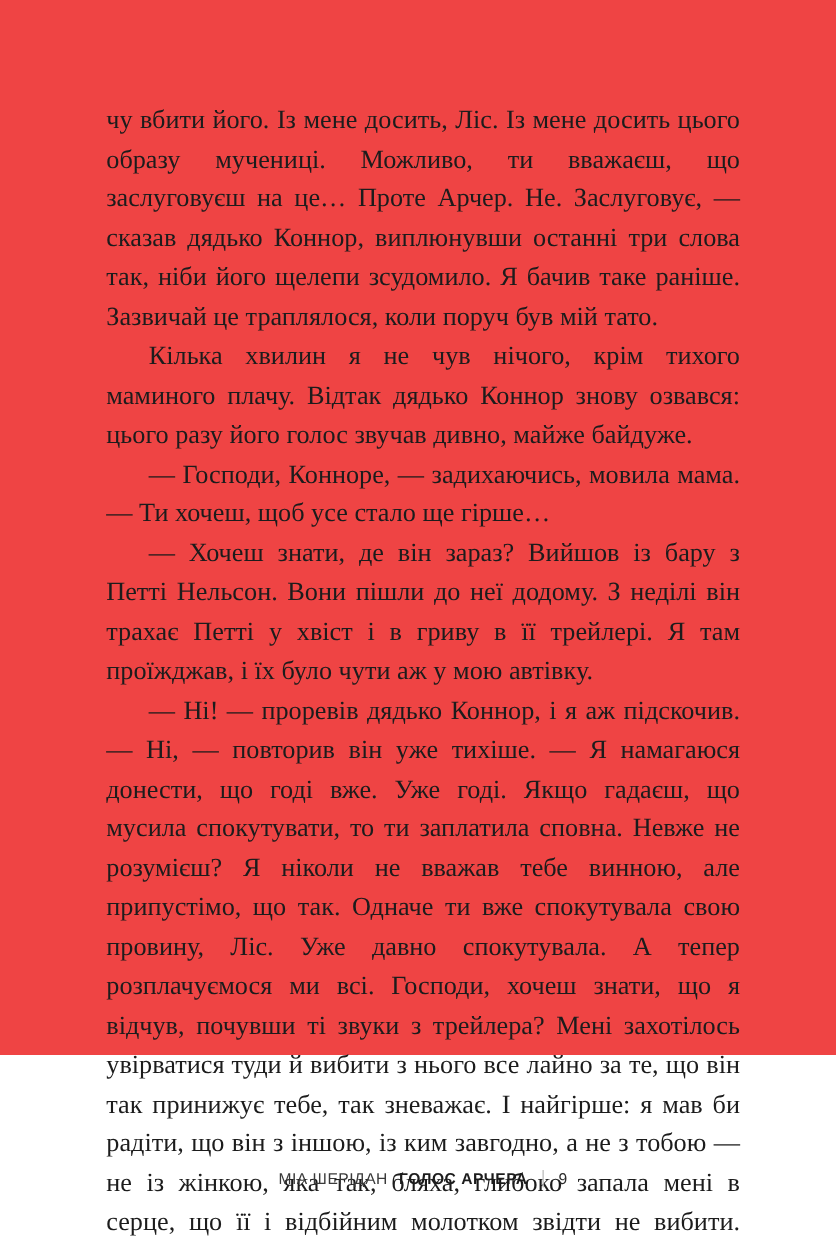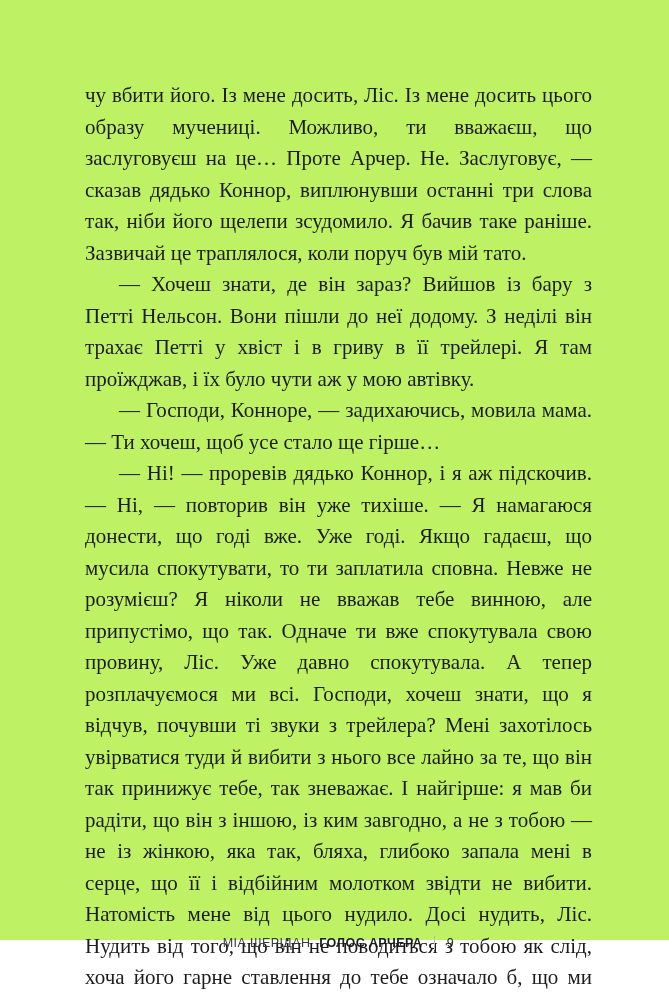--- a/index.html
+++ b/index.html
@@ -12,22 +12,22 @@
     background: #ffffff;
     position: relative;
     overflow: hidden;
     font-family: "Liberation Serif", serif;
   }
   .book-page {
     position: absolute;
     left: 0;
     top: 0;
     width: 669px;
-    height: 940px;
-    background: #bef264;
+    height: 844px;
+    background: #ef4444;
   }
   .text-block {
     position: absolute;
     left: 85px;
     top: 80px;
     width: 507px;
     color: #1c1c1c;
   }
   .para {
     margin: 0;
@@ -76,22 +76,23 @@
     color: #2a2a2a;
   }
 </style>
 </head>
 <body>
 
 <div class="book-page">
 
   <div class="text-block" id="text-block">
       <p class="para"><span>чу вбити його. Із мене досить, Ліс. Із мене досить цього образу мучениці. Можливо, ти вважаєш, що заслуговуєш на це… Проте Арчер. Не. Заслуговує, — сказав дядько Коннор, виплюнувши останні три слова так, ніби його щелепи зсудомило. Я бачив таке раніше. Зазвичай це траплялося, коли поруч був мій тато.</span></p>
+      <p class="para indent"><span>Кілька хвилин я не чув нічого, крім тихого маминого плачу. Відтак дядько Коннор знову озвався: цього разу його голос звучав дивно, майже байдуже.</span></p>
+      <p class="para indent"><span>— Господи, Конноре, — задихаючись, мовила мама. — Ти хочеш, щоб усе стало ще гірше…</span></p>
       <p class="para indent"><span>— Хочеш знати, де він зараз? Вийшов із бару з Петті Нельсон. Вони пішли до неї додому. З неділі він трахає Петті у хвіст і в гриву в її трейлері. Я там проїжджав, і їх було чути аж у мою автівку.</span></p>
-      <p class="para indent"><span>— Господи, Конноре, — задихаючись, мовила мама. — Ти хочеш, щоб усе стало ще гірше…</span></p>
       <p class="para indent"><span>— Ні! — проревів дядько Коннор, і я аж підскочив. — Ні, — повторив він уже тихіше. — Я намагаюся донести, що годі вже. </span><span class="italic">Уже годі.</span><span> Якщо гадаєш, що мусила спокутувати, то ти заплатила сповна. Невже не розумієш? Я ніколи не вважав тебе винною, але припустімо, що так. Одначе ти вже спокутувала свою провину, Ліс. Уже давно спокутувала. А тепер розплачуємося ми всі. Господи, хочеш знати, що я відчув, почувши ті звуки з трейлера? Мені захотілось увірватися туди й вибити з нього все лайно за те, що він так принижує тебе, так зневажає. І найгірше: я мав би радіти, що він з іншою, </span><span class="italic">із ким завгодно</span><span>, а не з тобою — не із жінкою, яка так, бляха, глибоко запала мені в серце, що її і відбійним молотком звідти не вибити. Натомість мене від цього нудило. Досі нудить, Ліс. Нудить від того, що він не поводиться з тобою як слід, хоча його гарне ставлення до тебе означало б, що ми ніколи не будемо разом.</span></p>
     </div>
 
   <div class="page-footer">
     <span class="author">МІА ШЕРІДАН</span>
     <span class="book-title">ГОЛОС АРЧЕРА</span>
     <span class="divider"></span>
     <span class="pagenum">9</span>
   </div>
 

